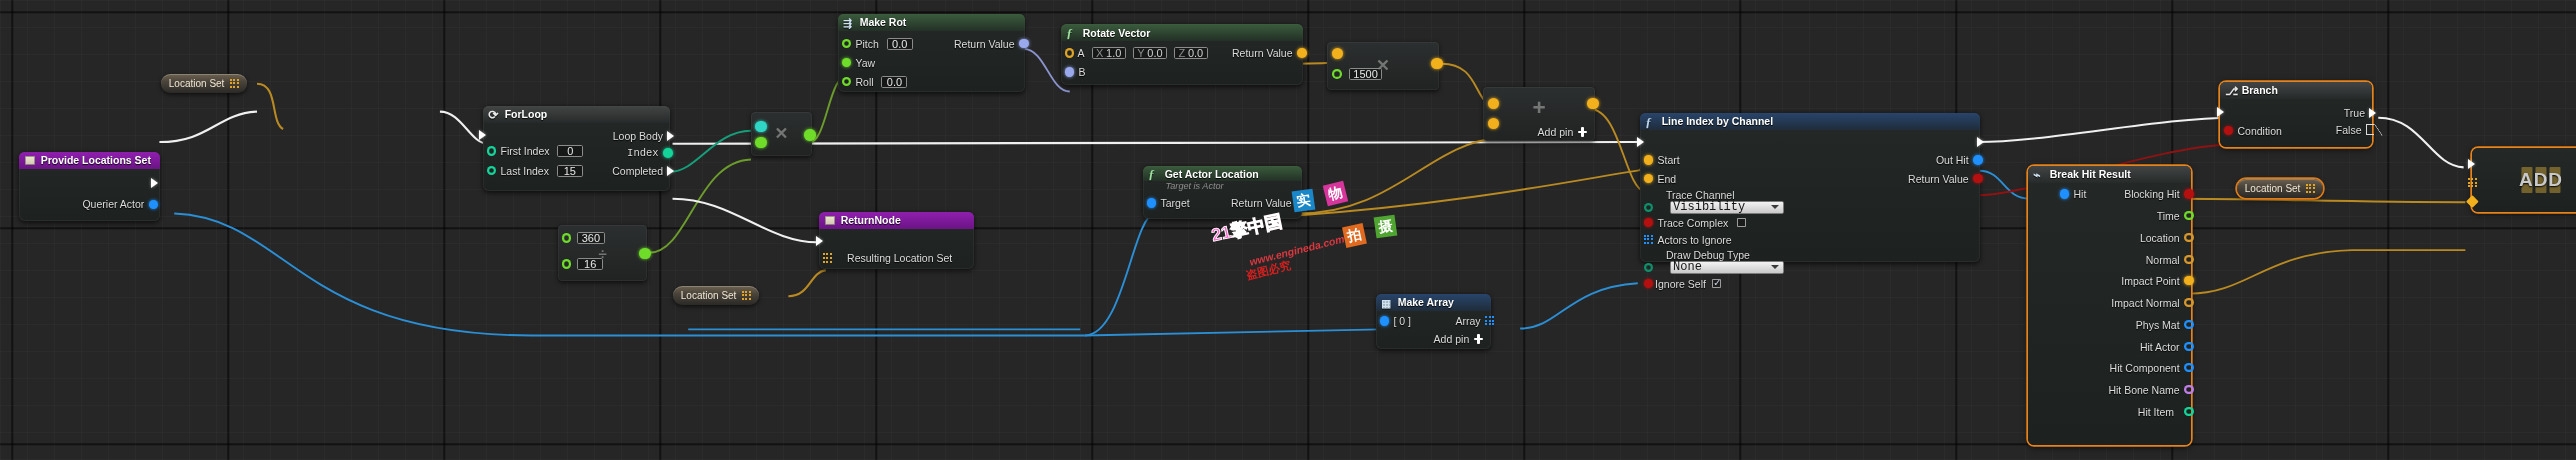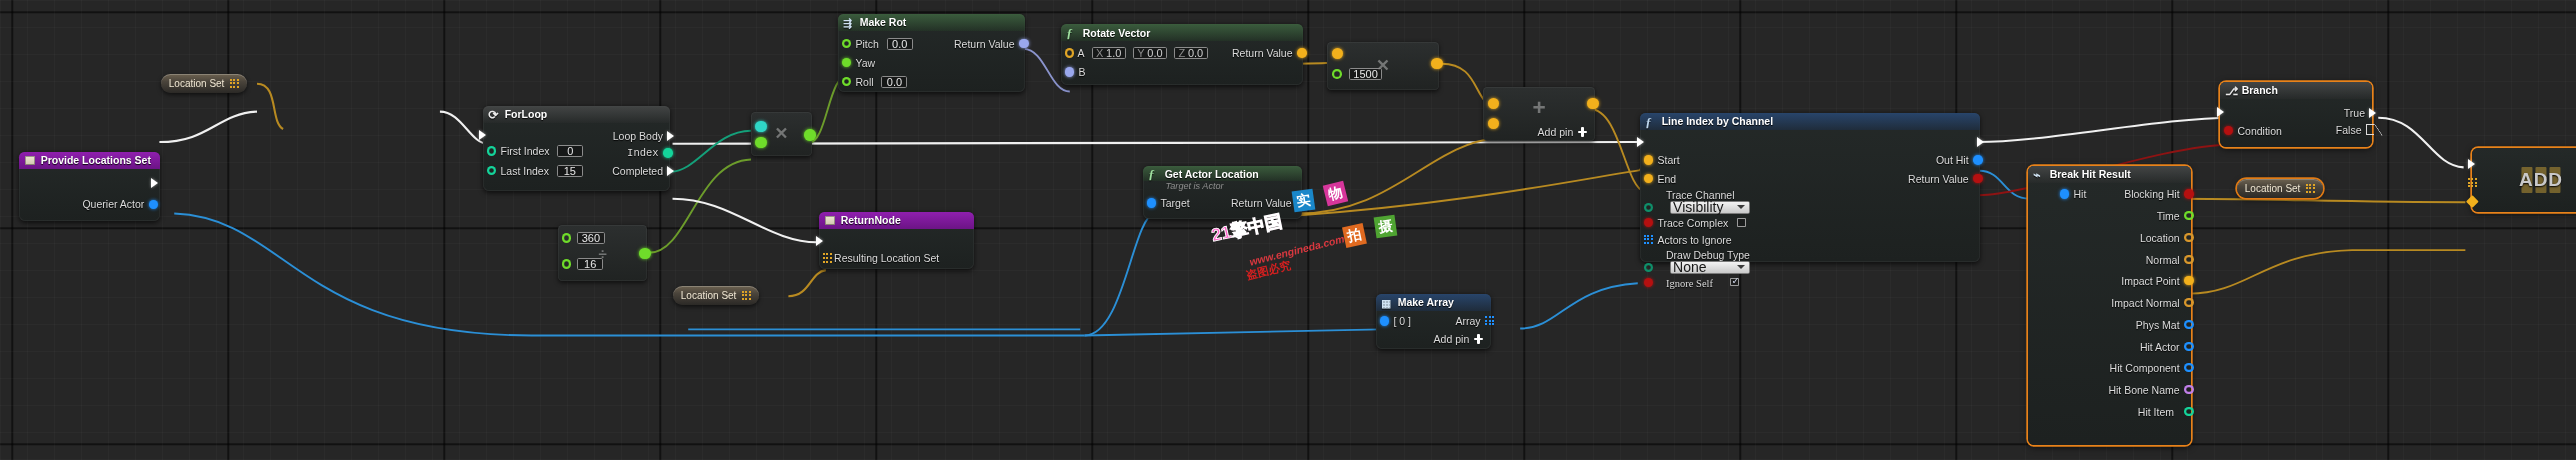--- a/index.html
+++ b/index.html
@@ -106,25 +106,25 @@
   .vfield.vec { min-width:31px; color:#cfcfcf; }
   .vfield.vec .ax { color:#8d8d8d; margin-right:2.6px; }
   .checkbox {
     width:8.7px;height:8.7px;border:0.9px solid #9b9b9b;border-radius:0.9px;
     background: rgba(20,20,20,.5); display:inline-block; margin-left:4.4px; position:relative;
   }
   .checkbox.on::after{
     content:"✓"; position:absolute; left:0px; top:-3.5px; font-size:9.6px; color:#cfd6e8;
   }
   .combo {
-    height:13px; width:80px; margin-left:3.5px;
+    height:13px; width:114px; margin-left:3.5px;
     background: linear-gradient(to bottom,#f3f3f3,#c9c9c9);
     border:0.9px solid #7b7b7b; border-radius:1.7px;
     display:flex; align-items:center; padding:0 2.6px;
-    color:#161616; font-size:14px; position:relative;
+    color:#161616; font-size:12px; position:relative;font-family:Liberation Mono, monospace;
   }
   .combo .caret {
     position:absolute; right:3.5px; top:3.5px;
     width:0;height:0;border-left:4.4px solid transparent;border-right:4.4px solid transparent;
     border-top:4.4px solid #3a3a3a;
   }
 
   
   .knot {
     position:absolute; height:19px; border-radius:9.6px;
@@ -409,21 +409,21 @@
     </div>
   </div>
 
   <div class="node" style="left:819px; top:212px; width:155px;">
     <div class="hdr hdr-purple">
       <span class="ico ico-node"></span>
       <span>ReturnNode</span>
     </div>
     <div class="body" style="height:40px; position:relative;">
       <span class="pin arrow c-exec" style="position:absolute; left:-3.5px; top:7px;"></span>
-      <div style="position:absolute; left:3.5px; top:23.5px; display:flex; align-items:center; gap:2px;text-align:center;">
+      <div style="position:absolute; left:3.5px; top:23.5px; display:flex; align-items:center; gap:15px;text-align:center;">
         <span class="pin grid c-gold"></span>
         <span class="lbl">Resulting Location Set</span>
       </div>
     </div>
   </div>
 
   <div class="node" style="left:1143px; top:166px; width:159px;">
     <div class="hdr hdr-green" style="height:15px;">
       <span class="ico ico-f">ƒ</span>
       <span>Get Actor Location</span>
@@ -495,21 +495,21 @@
         <span class="lbl">Actors to Ignore</span>
       </div>
       <div style="position:absolute; left:26px; top:119px;">
         <span class="lbl">Draw Debug Type</span>
       </div>
       <span class="pin hollow c-dgreen" style="position:absolute; left:3.5px; top:133px;"></span>
       <div class="combo" style="position:absolute; left:26px; top:131px;">
         <span>None</span>
         <span class="caret"></span>
       </div>
-      <div style="position:absolute; left:3.5px; top:148px; display:flex; align-items:flex-start; gap:13px;font-family:Liberation Serif, serif;">
+      <div style="position:absolute; left:3.5px; top:148px; display:flex; align-items:center; gap:2px;">
         <span class="pin filled c-red"></span>
         <span class="lbl">Ignore Self</span>
         <span class="checkbox on"></span>
       </div>
 
       <span class="pin arrow c-exec" style="position:absolute; right:-4.4px; top:7px;"></span>
       <div style="position:absolute; right:-2.6px; top:24.4px; display:flex; align-items:center; gap:4.4px;">
         <span class="lbl">Out Hit</span>
         <span class="pin filled c-blue"></span>
       </div>

